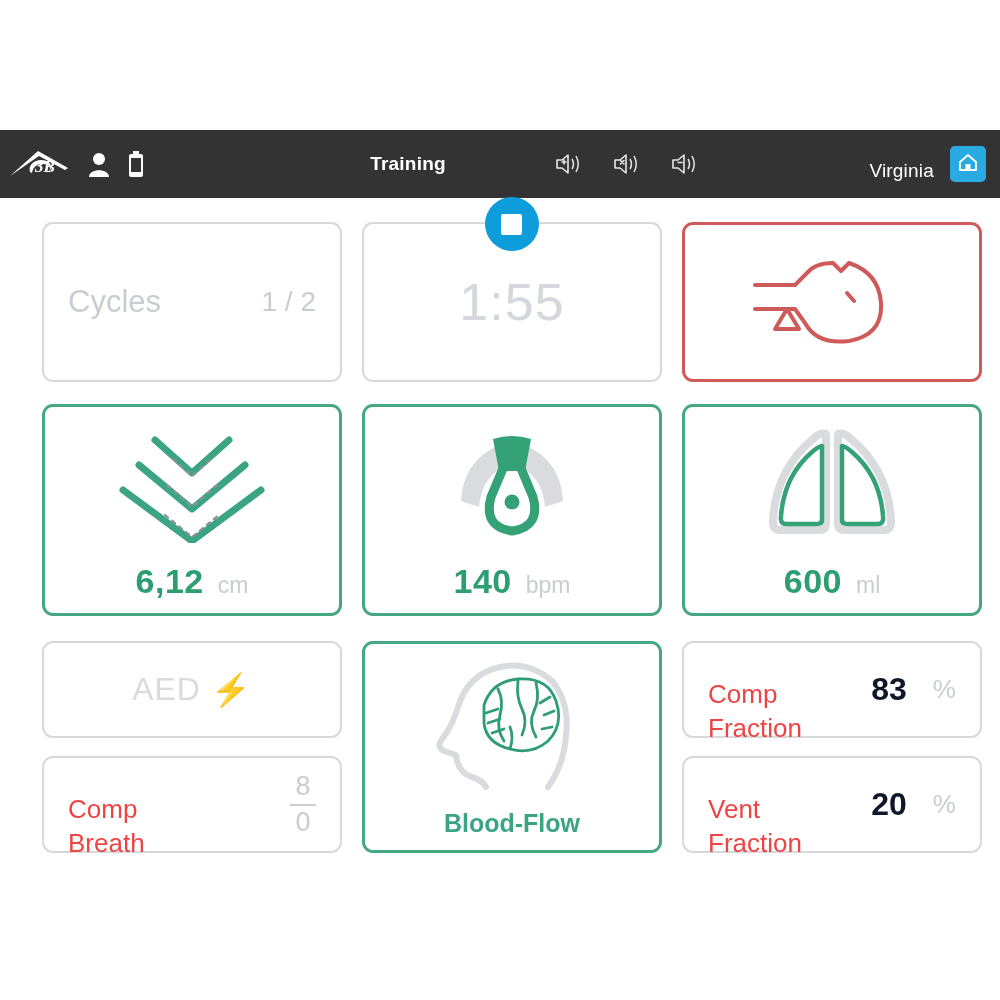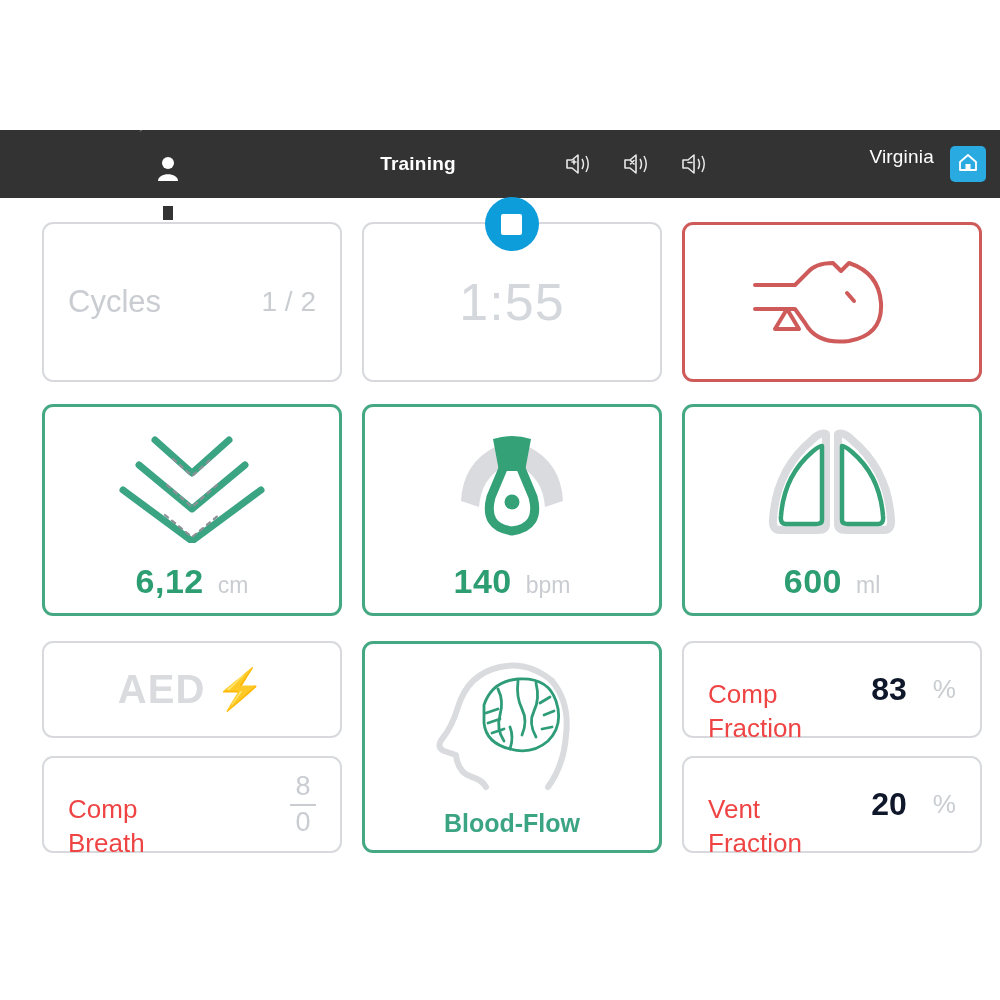--- a/index.html
+++ b/index.html
@@ -26,23 +26,22 @@
     width: 1000px;
     height: 68px;
     background: #333333;
     display: flex;
     align-items: center;
   }
   .hdr-left {
     display: flex;
     align-items: center;
     gap: 18px;
-    padding-left: 18px;
+    padding-left: 8px;
     width: 300px;
-    flex-direction: column;
   }
   .logo-3b {
     width: 62px;
     height: 34px;
     display: block;
   }
   .icon-btn {
     display: flex;
     align-items: center;
     justify-content: center;
@@ -58,21 +57,21 @@
   }
   .hdr-speakers {
     display: flex;
     align-items: center;
     gap: 28px;
     margin-left: 46px;
   }
   .hdr-right {
     margin-left: auto;
     display: flex;
-    align-items: flex-start;
+    align-items: flex-end;
     gap: 16px;
     padding-right: 14px;
   }
   .user-name {
     color: #ffffff;
     font-size: 19px;
     letter-spacing: 0.2px;
   }
   .home-btn {
     width: 36px;
@@ -140,22 +139,22 @@
     font-size: 31px;
     font-weight: normal;
     line-height: 1.18;
   }
   .val-muted {
     color: #c9ccd1;
     font-size: 28px;
   }
   .aed-text {
     color: #d9dbde;
-    font-size: 40px;
-    font-weight: bold;
+    font-size: 32px;
+    font-weight: normal;
     letter-spacing: 1px;
     display: flex;
     align-items: center;
     gap: 10px;
   }
   .timer-val {
     color: #d4d7db;
     font-size: 52px;
     letter-spacing: 1px;
   }

